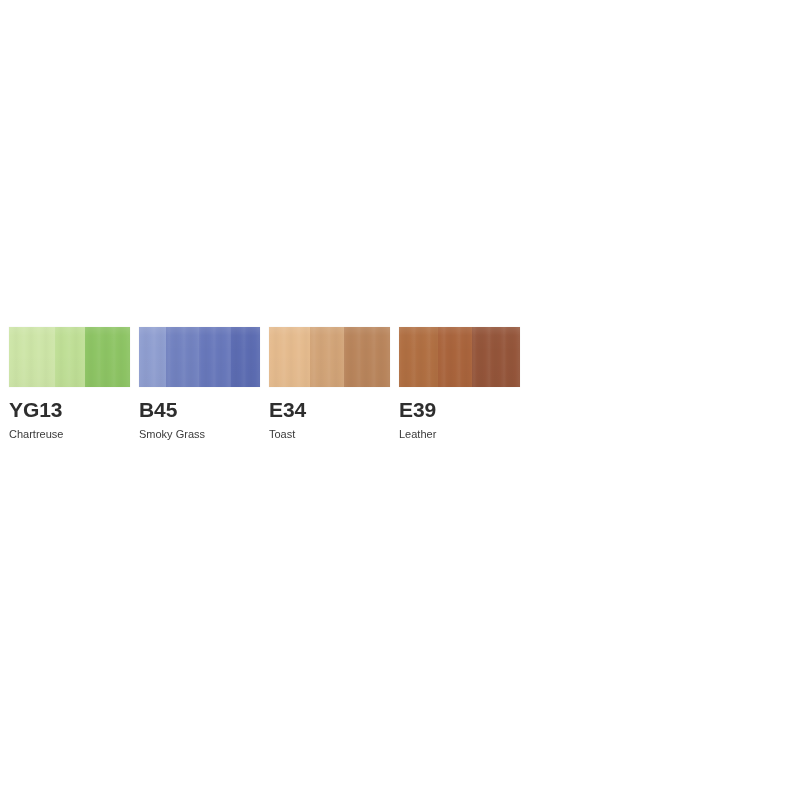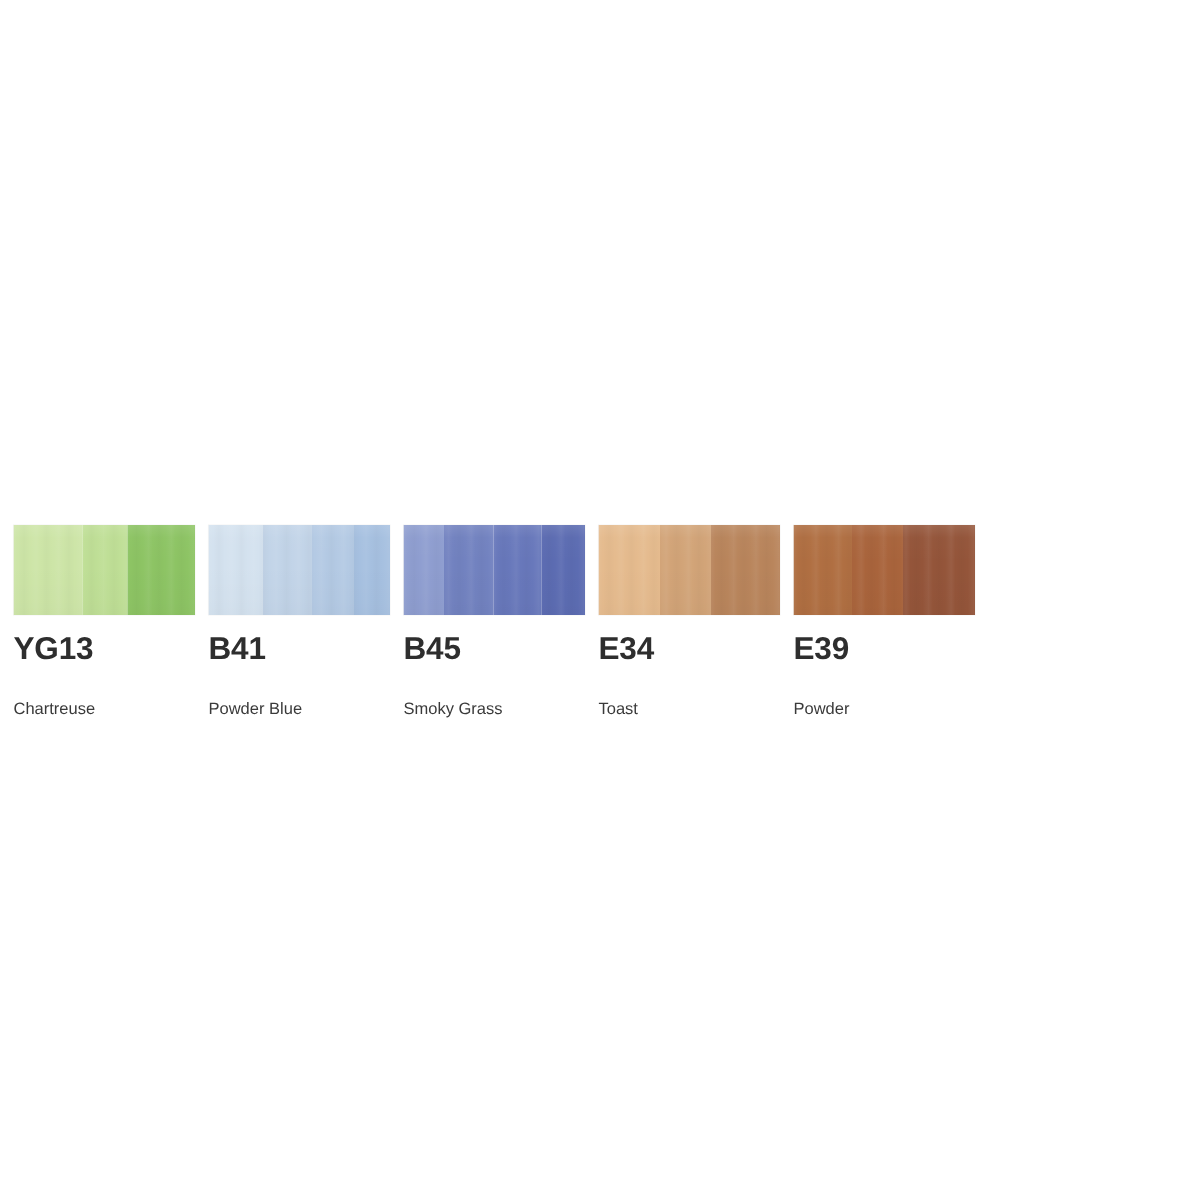--- a/index.html
+++ b/index.html
@@ -11,21 +11,21 @@
     width: 800px;
     height: 800px;
     font-family: "Liberation Sans", sans-serif;
     position: relative;
     overflow: hidden;
   }
 
   #swatch-strip {
     position: absolute;
     left: 0;
-    top: 350px;
+    top: 327px;
     width: 800px;
     height: 110px;
     display: flex;
     flex-direction: row;
     align-items: flex-start;
   }
 
   .swatch-cell {
     width: 130px;
     flex: 0 0 130px;
@@ -83,21 +83,21 @@
 
   .swatch-code {
     margin-top: 12px;
     font-size: 21px;
     font-weight: bold;
     color: #2e2e2e;
     letter-spacing: -0.1px;
     line-height: 1;
   }
   .swatch-name {
-    margin-top: 25px;
+    margin-top: 9px;
     font-size: 11px;
     font-weight: normal;
     color: #3a3a3a;
     line-height: 1;
   }
 </style>
 </head>
 <body style="background: rgb(255, 255, 255);">
 
 <div id="swatch-strip">
@@ -106,34 +106,20 @@
         <div class="band-layer">
           <div class="band" title="#cde5a7" style="background: rgb(205, 229, 167); width: 38%;"></div>
           <div class="band" title="#bfdf96" style="background: rgb(191, 223, 150); width: 25%;"></div>
           <div class="band" title="#8dc464" style="background: rgb(141, 196, 100); width: 37%;"></div>
         </div>
         <div class="streaks"></div>
         <div class="sheen"></div>
       </div>
       <div class="swatch-code">YG13</div>
       <div class="swatch-name">Chartreuse</div>
-    </div>
-    <div class="swatch-cell">
-      <div class="swatch-chip">
-        <div class="band-layer">
-          <div class="band" title="#d4e2ef" style="background: rgb(212, 226, 239); width: 30%;"></div>
-          <div class="band" title="#c2d4e8" style="background: rgb(194, 212, 232); width: 27%;"></div>
-          <div class="band" title="#b4cae4" style="background: rgb(180, 202, 228); width: 23%;"></div>
-          <div class="band" title="#a6c0e0" style="background: rgb(166, 192, 224); width: 20%;"></div>
-        </div>
-        <div class="streaks"></div>
-        <div class="sheen"></div>
-      </div>
-      <div class="swatch-code">B41</div>
-      <div class="swatch-name">Powder Blue</div>
     </div>
     <div class="swatch-cell">
       <div class="swatch-chip">
         <div class="band-layer">
           <div class="band" title="#8f9ed0" style="background: rgb(143, 158, 208); width: 22%;"></div>
           <div class="band" title="#7282c0" style="background: rgb(114, 130, 192); width: 28%;"></div>
           <div class="band" title="#6878bb" style="background: rgb(104, 120, 187); width: 26%;"></div>
           <div class="band" title="#5c6cb2" style="background: rgb(92, 108, 178); width: 24%;"></div>
         </div>
         <div class="streaks"></div>
@@ -159,15 +145,15 @@
       <div class="swatch-chip">
         <div class="band-layer">
           <div class="band" title="#b06f42" style="background: rgb(176, 111, 66); width: 32%;"></div>
           <div class="band" title="#a9643c" style="background: rgb(169, 100, 60); width: 28%;"></div>
           <div class="band" title="#94553a" style="background: rgb(148, 85, 58); width: 40%;"></div>
         </div>
         <div class="streaks"></div>
         <div class="sheen"></div>
       </div>
       <div class="swatch-code">E39</div>
-      <div class="swatch-name">Powder</div>
+      <div class="swatch-name">Leather</div>
     </div>
   </div>
 
 </body></html>

